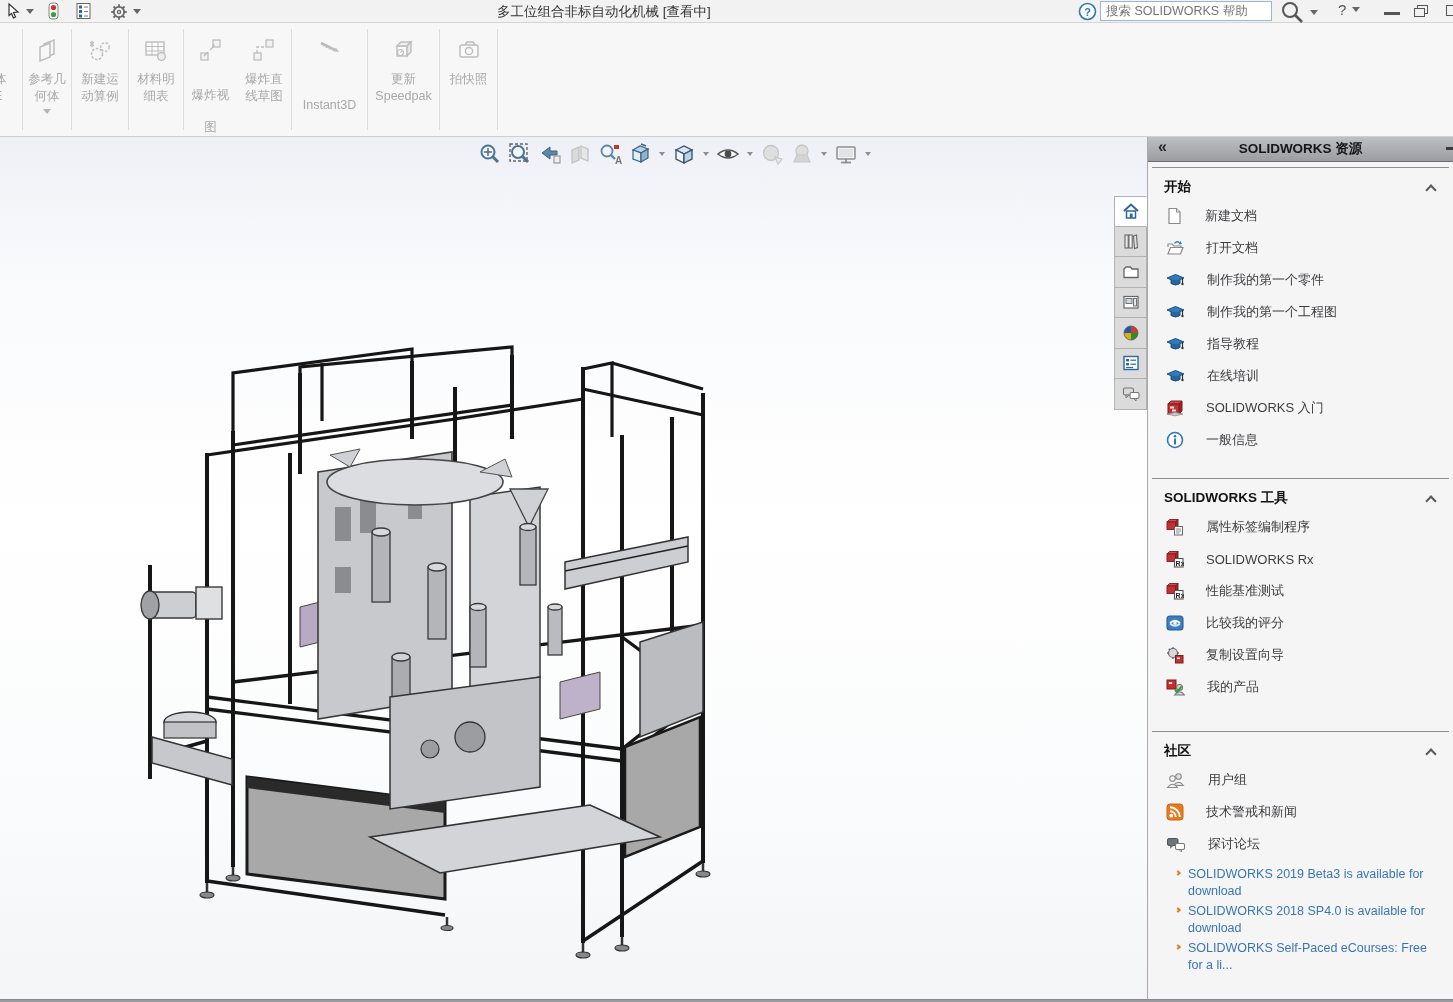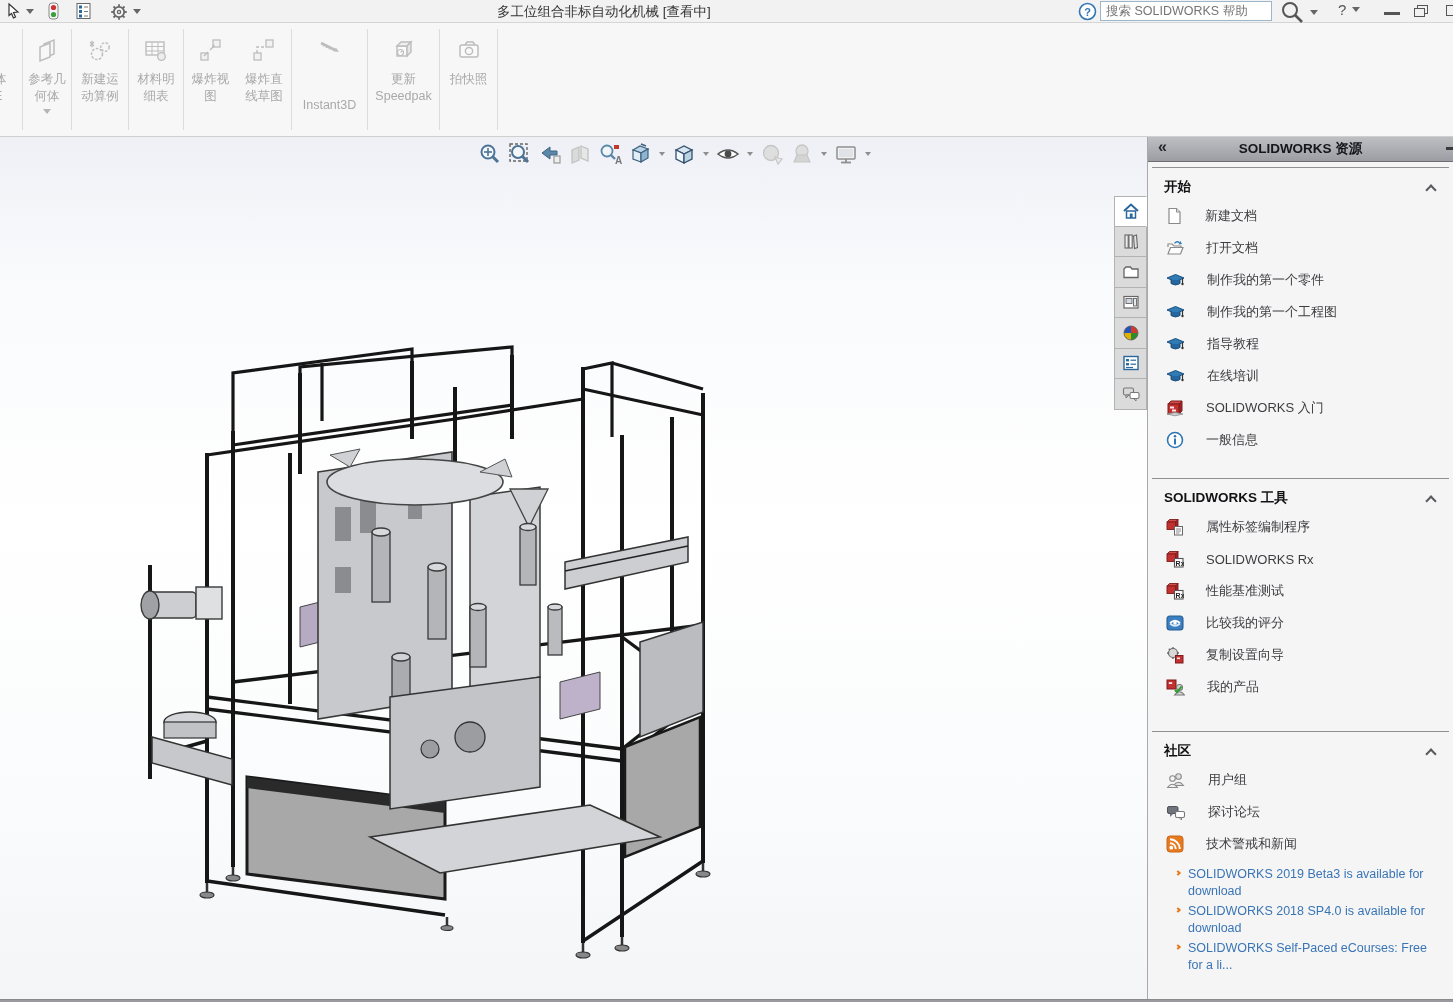--- a/index.html
+++ b/index.html
@@ -212,21 +212,21 @@
         <line x1="12" y1="7" x2="12" y2="20" stroke="#bdbdbd"></line>
             <line x1="18" y1="7" x2="18" y2="20" stroke="#bdbdbd"></line>
         <circle cx="21.5" cy="21.5" r="3.8" fill="#ededed" stroke="#bdbdbd" stroke-width="1.3"></circle>
       </svg>
         </div>
       <div class="rl">材料明</div>
       <div class="rl">细表</div>
     </div>
     <div class="rsep"></div>
 
-    <div class="rbtn" style="width:53px;">
+    <div class="rbtn" style="width:53px;justify-content:space-between;">
       <div class="ric">
           <svg width="32" height="32">
         <rect x="18" y="5" width="7" height="7" fill="#f2f2f2" stroke="#bdbdbd" stroke-width="1.3"></rect>
         <rect x="6" y="18" width="7" height="7" fill="#f2f2f2" stroke="#bdbdbd" stroke-width="1.3"></rect>
         <line x1="15" y1="15" x2="19" y2="11" stroke="#bdbdbd" stroke-width="1.4"></line>
         <line x1="13" y1="17" x2="9" y2="21" stroke="#bdbdbd" stroke-width="1.4"></line>
         <polygon points="20,12 17,11 19,9" fill="#bdbdbd"></polygon>
       </svg>
         </div>
       <div class="rl">爆炸视</div>
@@ -729,37 +729,37 @@
   <div class="p-item">
     <svg width="20" height="18">
       <circle cx="12.5" cy="5.5" r="2.8" fill="#e2e2e2" stroke="#8a8a8a" stroke-width="1.1"></circle>
       <path d="M7.5,14.5 Q12.5,8 17.5,14.5 Z" fill="#e2e2e2" stroke="#8a8a8a" stroke-width="1.1"></path>
       <circle cx="6.5" cy="7.5" r="2.8" fill="#f2f2f2" stroke="#8a8a8a" stroke-width="1.1"></circle>
       <path d="M1.5,16.5 Q6.5,10 11.5,16.5 Z" fill="#f2f2f2" stroke="#8a8a8a" stroke-width="1.1"></path>
     </svg>
     <span class="lbl">用户组</span>
   </div>
   <div class="p-item">
+    <svg width="18" height="18">
+      <rect x="1" y="1" width="16" height="16" rx="3" fill="#e87a1e" stroke="#c9661a" stroke-width="1"></rect>
+      <circle cx="5.3" cy="12.7" r="1.9" fill="#fff"></circle>
+      <path d="M4,8.2 A6,6 0 0 1 9.8,14" fill="none" stroke="#fff" stroke-width="2"></path>
+      <path d="M4,4.2 A10,10 0 0 1 13.8,14" fill="none" stroke="#fff" stroke-width="2"></path>
+    </svg>
+    <span class="lbl">技术警戒和新闻</span>
+  </div>
+  <div class="p-item">
     <svg width="20" height="17">
       <rect x="1.5" y="2.5" width="10.5" height="7" rx="1.5" fill="#6f747c" stroke="#4e525a" stroke-width="1"></rect>
       <polygon points="4,9.5 4,13 7.5,9.5" fill="#6f747c"></polygon>
       <rect x="9.5" y="7.5" width="9" height="6" rx="1.5" fill="#fff" stroke="#777" stroke-width="1.1"></rect>
       <polygon points="15.5,13.5 15.5,16 13,13.5" fill="#fff" stroke="#777" stroke-width="0.9"></polygon>
     </svg>
     <span class="lbl">探讨论坛</span>
   </div>
-  <div class="p-item">
-    <svg width="18" height="18">
-      <rect x="1" y="1" width="16" height="16" rx="3" fill="#e87a1e" stroke="#c9661a" stroke-width="1"></rect>
-      <circle cx="5.3" cy="12.7" r="1.9" fill="#fff"></circle>
-      <path d="M4,8.2 A6,6 0 0 1 9.8,14" fill="none" stroke="#fff" stroke-width="2"></path>
-      <path d="M4,4.2 A10,10 0 0 1 13.8,14" fill="none" stroke="#fff" stroke-width="2"></path>
-    </svg>
-    <span class="lbl">技术警戒和新闻</span>
-  </div>
 
   <div class="news">
     <div class="news-item">
       <span class="news-bullet"></span>
       <div class="txt">SOLIDWORKS 2019 Beta3 is available for download</div>
     </div>
     <div class="news-item">
       <span class="news-bullet"></span>
       <div class="txt">SOLIDWORKS 2018 SP4.0 is available for download</div>
     </div>

